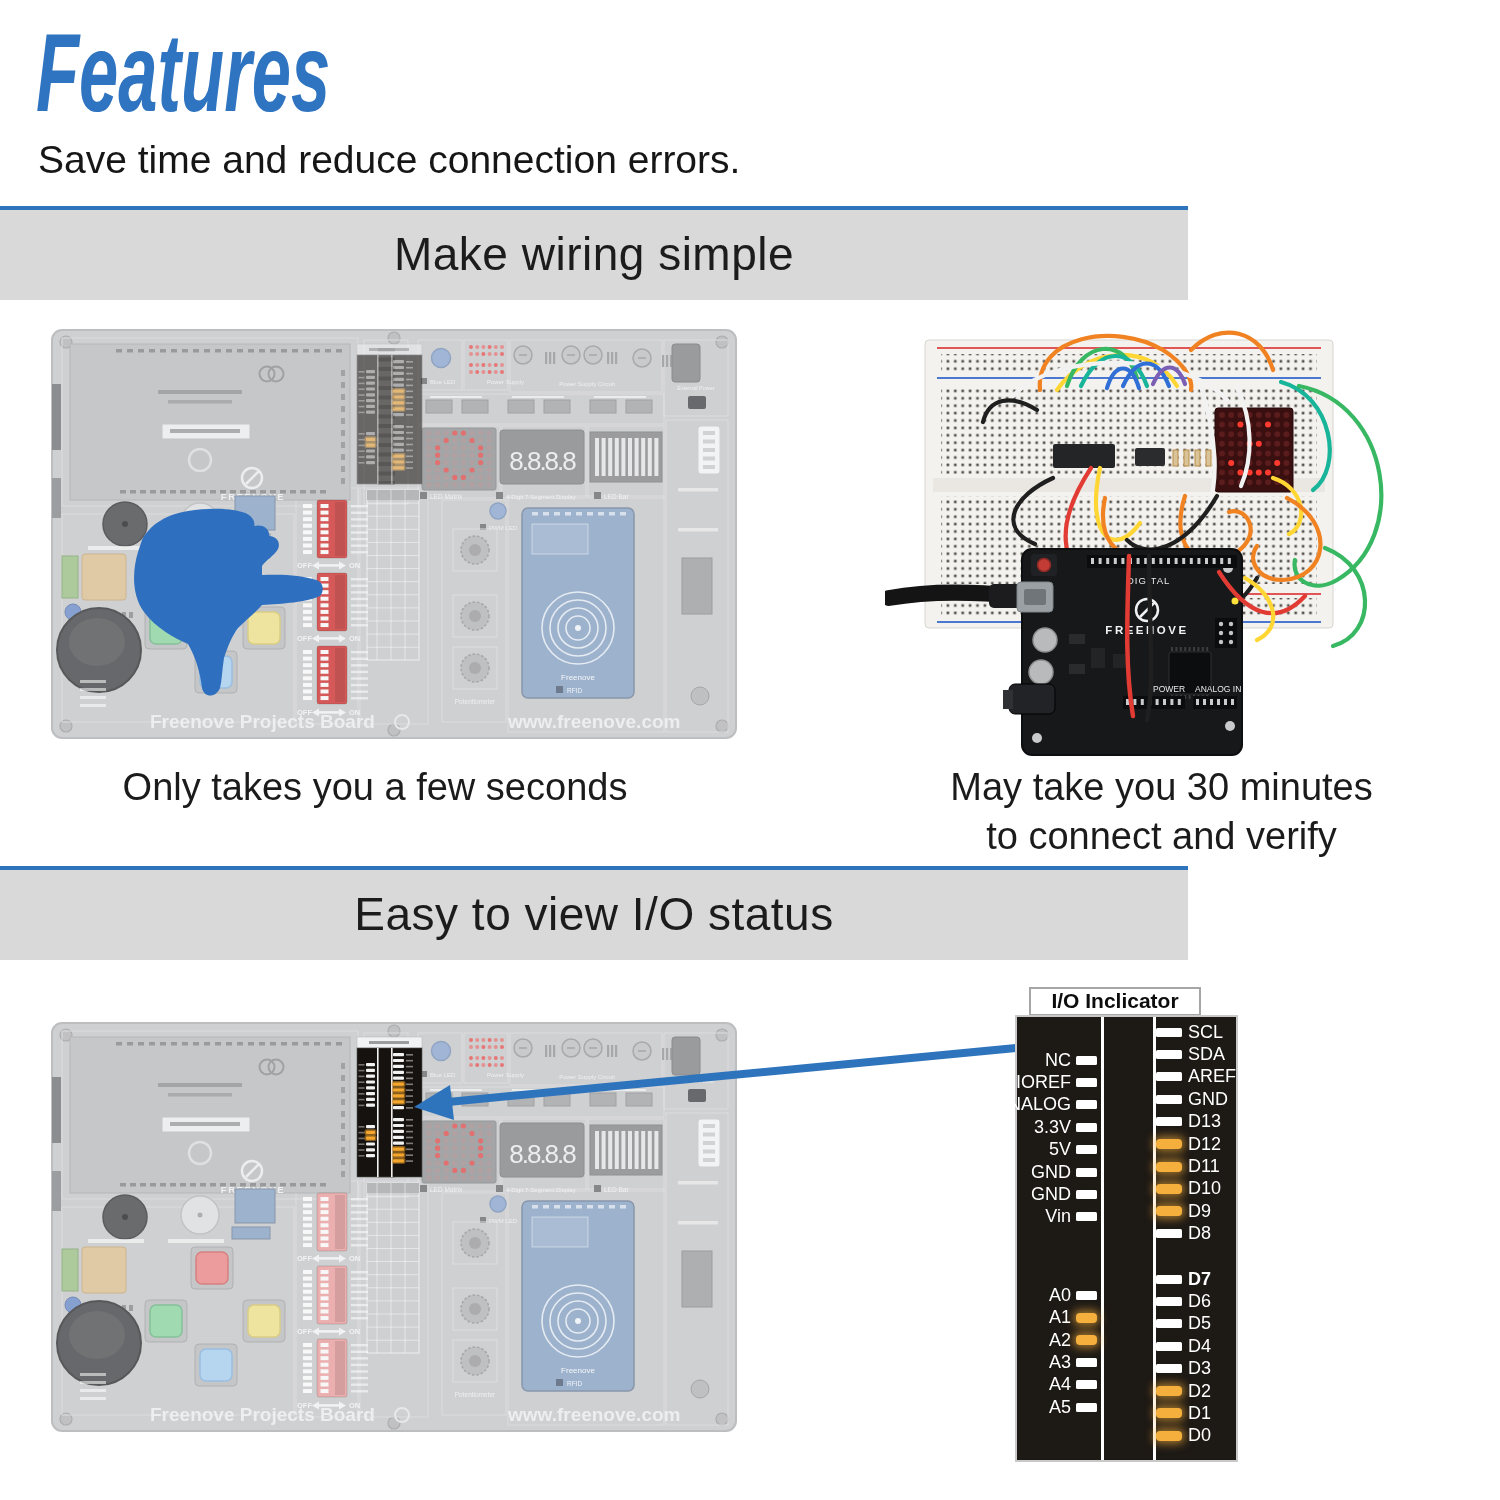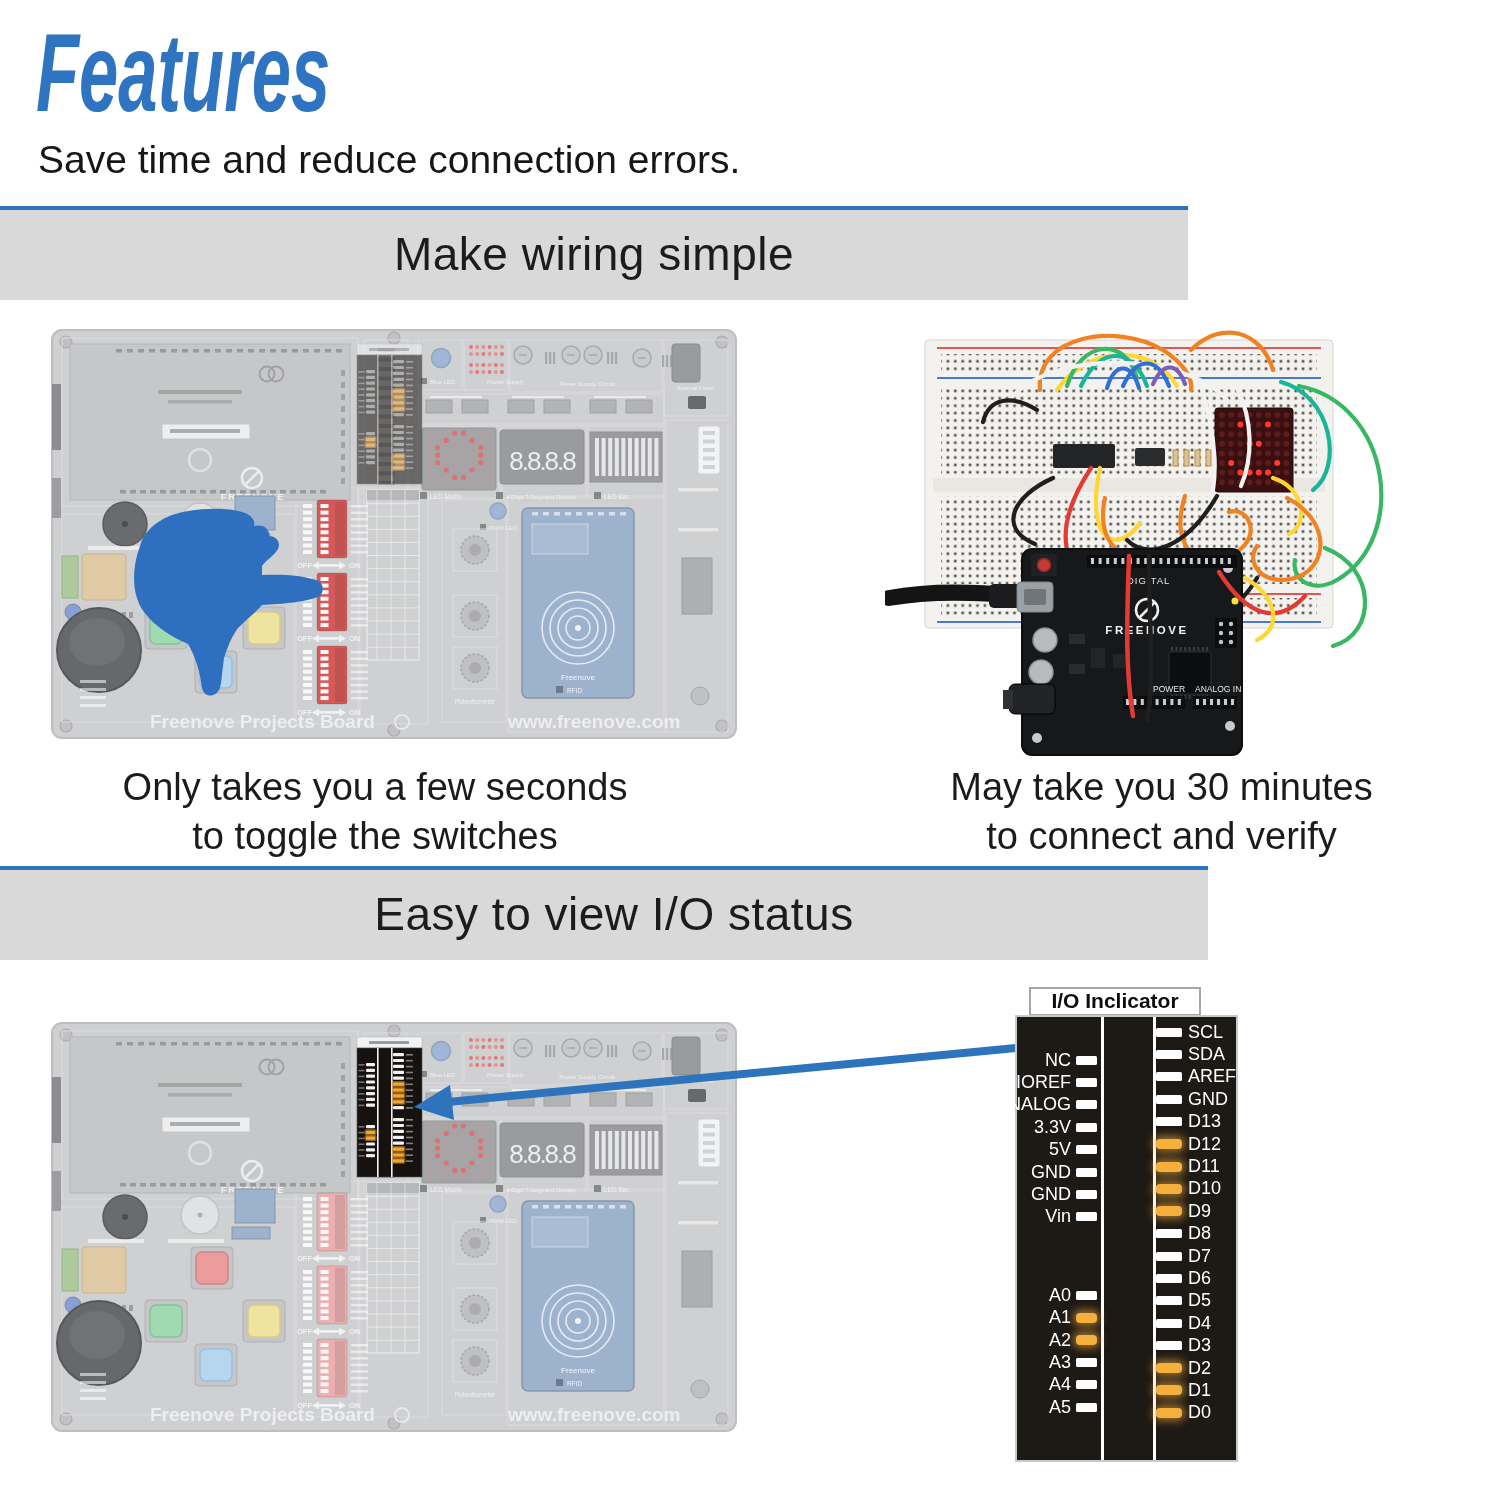--- a/index.html
+++ b/index.html
@@ -5,41 +5,41 @@
   html,body{margin:0;padding:0;background:#fff;}
   .page{position:relative;width:1500px;height:1500px;background:#fff;overflow:hidden;
         font-family:"Liberation Sans",sans-serif;color:#1a1a1a;}
   .page-title{position:absolute;left:36px;top:18px;font-size:112px;font-weight:bold;font-style:italic;
         color:#2e74c0;line-height:110px;white-space:nowrap;}
   .page-title .squeeze{display:inline-block;transform:scaleX(.63);transform-origin:0 50%;}
   .page-subtitle{position:absolute;left:38px;top:138px;font-size:39px;color:#161616;white-space:nowrap;}
   .banner{position:absolute;left:0;width:1188px;height:90px;background:#d9d9d9;border-top:4px solid #2e74bd;
         text-align:center;line-height:88px;font-size:46px;color:#1c1c1c;letter-spacing:.5px;}
   .banner-1{top:206px;}
-  .banner-2{top:866px;padding-left:20px;}
+  .banner-2{top:866px;}
   .illus{position:absolute;}
   .caption{position:absolute;top:763px;text-align:center;font-size:38px;line-height:49px;color:#1b1b1b;}
   .caption-left{left:55px;width:640px;}
   .caption-right{left:904px;width:515px;}
   
   .io-title{position:absolute;left:1029px;top:987px;width:172px;height:29px;background:#fff;
         border:2px solid #a6a6a6;box-sizing:border-box;text-align:center;font-size:21px;font-weight:bold;
         line-height:24px;color:#0d0d0d;}
   .io-panel{position:absolute;left:1015px;top:1015px;width:223px;height:447px;background:#1d1915;
         border:2px solid #c9c9c9;box-sizing:border-box;}
   .io-stripe{position:absolute;top:0;bottom:0;width:3px;background:#fff;}
   .io-stripe.s1{left:84px;}
   .io-stripe.s2{left:136px;}
   .io-col{position:absolute;top:0;display:flex;flex-direction:column;}
   .io-col.left{left:0;width:82px;padding-top:32px;}
   .io-col.right{left:139px;width:84px;padding-top:4px;}
   .io-row{height:22.4px;display:flex;align-items:center;flex:none;}
   .io-col.left .io-row{justify-content:flex-end;}
   .io-row.gap-left{margin-top:56px;}
-  .io-row.gap-right{}
+  .io-row.gap-right{margin-top:23px;font-weight:bold;}
   .pin-label{color:#fff;font-size:18px;white-space:nowrap;}
   .io-col.left .pin-label{margin-right:5px;}
   .io-col.right .pin-label{margin-left:6px;}
   .pin-led{width:21px;height:9px;background:#fff;border-radius:1.5px;flex:none;}
   .io-col.left .pin-led{margin-right:2px;}
   .io-col.right .pin-led{width:26px;}
   .pin-led.lit{background:#f5af3c;height:10px;border-radius:4px;
         box-shadow:0 0 8px 3px rgba(245,175,60,.6);}
   svg text{font-family:"Liberation Sans",sans-serif;}
 </style>
@@ -818,21 +818,20 @@
         </g>
         <path d="M244,228 C242,290 240,340 248,388" fill="none" stroke="#e23b34" stroke-width="4.5" stroke-linecap="round"></path>
         <path d="M264,228 C264,300 270,352 262,392" fill="none" stroke="#1f1f1f" stroke-width="4.5" stroke-linecap="round"></path>
         <path d="M334,244 C362,288 392,298 420,268" fill="none" stroke="#e23b34" stroke-width="4.2" stroke-linecap="round"></path>
         <path d="M440,220 C492,240 492,306 448,318" fill="none" stroke="#38b863" stroke-width="4.2" stroke-linecap="round"></path>
         <path d="M360,250 C392,268 398,300 372,312" fill="none" stroke="#ffd633" stroke-width="4.2" stroke-linecap="round"></path>
       </svg></div>
 
   <div class="caption caption-left">
     <div>Only takes you a few seconds</div>
-    <div>to toggle the switches</div>
   </div>
   <div class="caption caption-right">
     <div>May take you 30 minutes</div>
     <div>to connect and verify</div>
   </div>
 
   <div class="banner banner-2">Easy to view I/O status</div>
 
   <div id="board-bottom" class="illus" style="left:50px;top:1021px;width:690px;height:415px;"><svg width="690" height="415" viewBox="0 0 690 415">
         <rect x="2" y="2" width="684" height="408" rx="10" fill="#c6c7c9" stroke="#b1b2b4" stroke-width="2"></rect>

